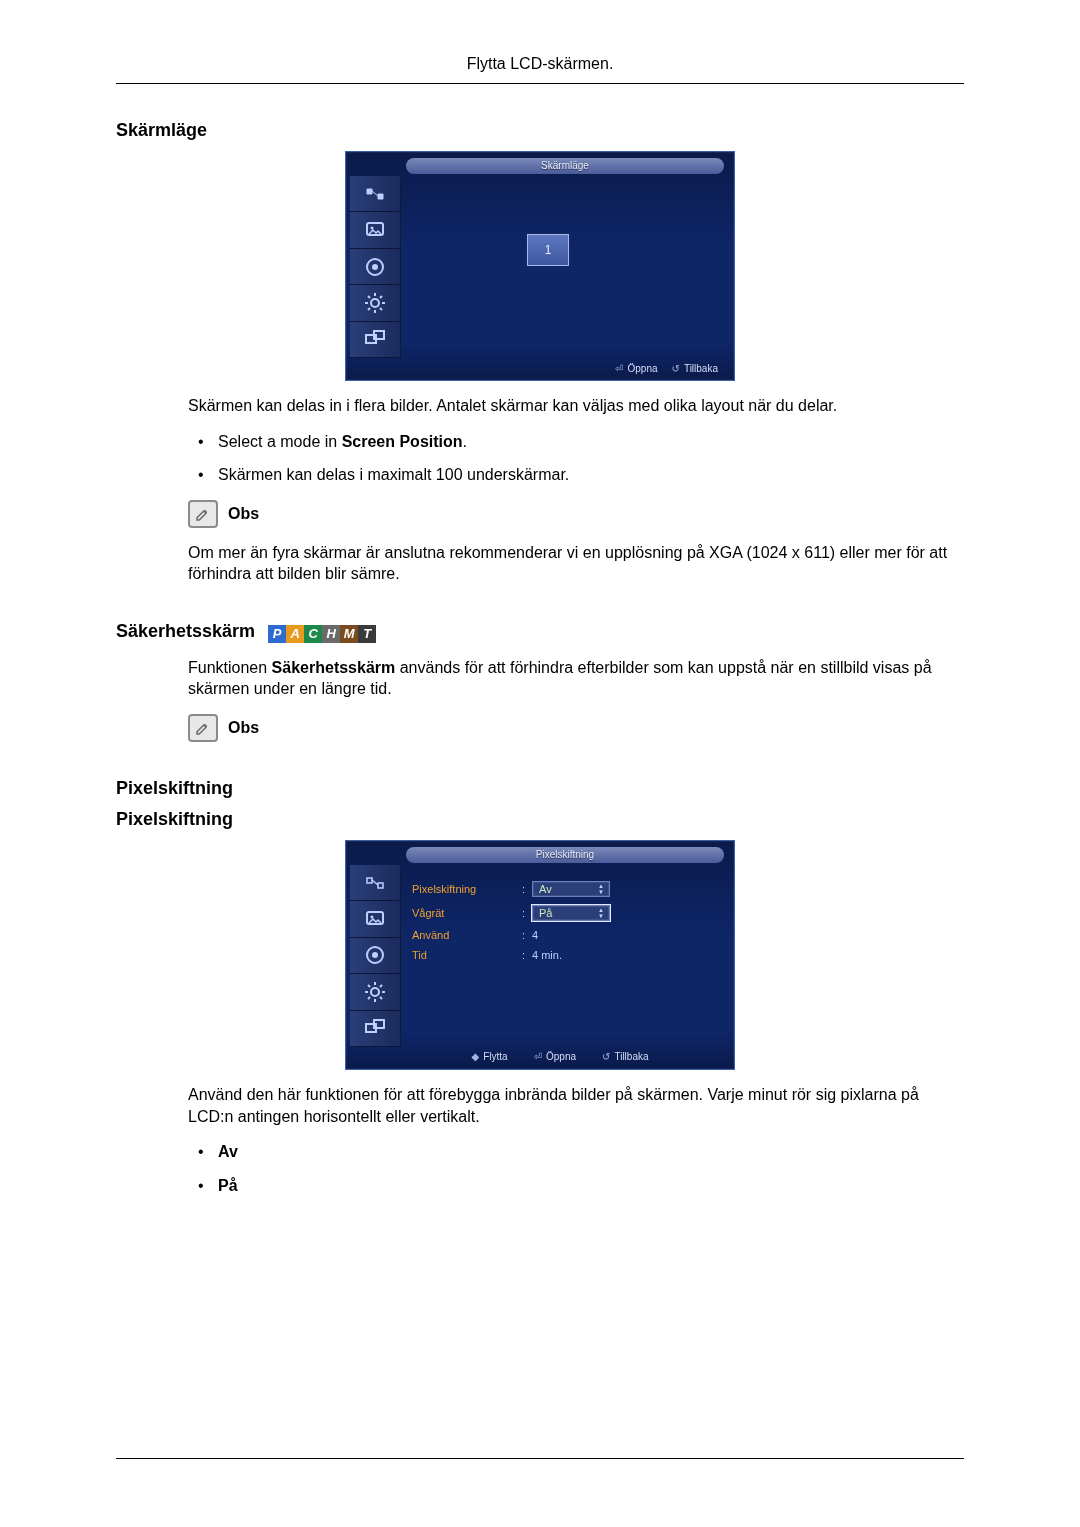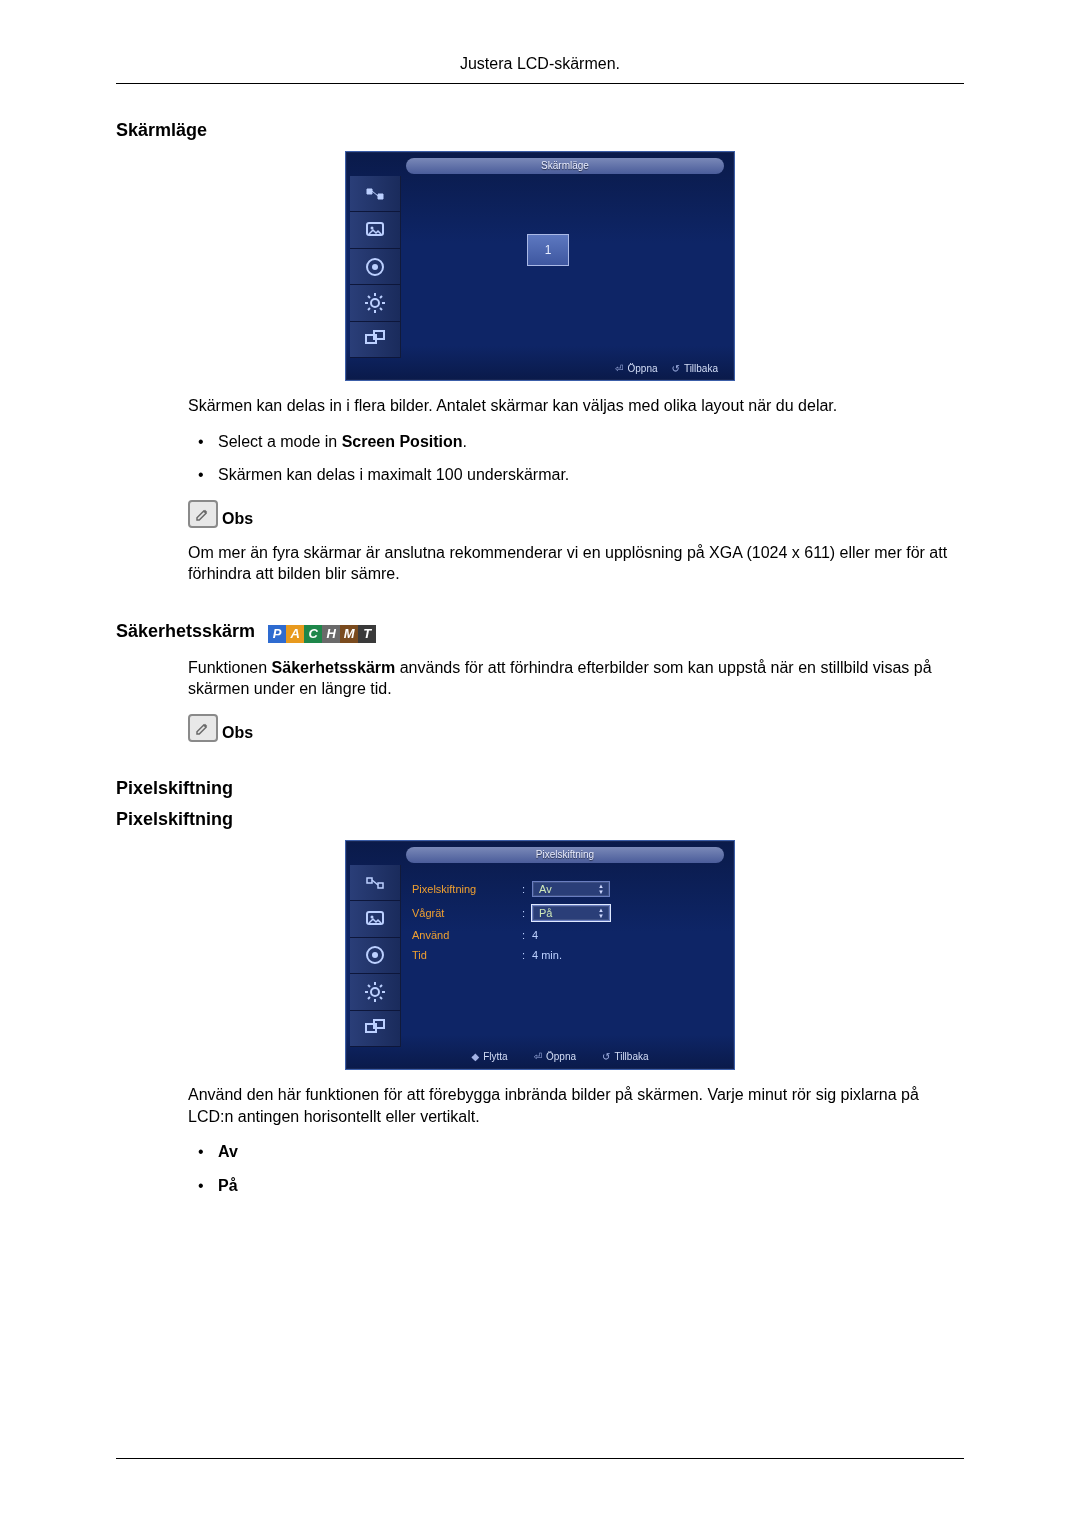--- a/index.html
+++ b/index.html
@@ -82,22 +82,22 @@
   ul.bullets li::before {
     content: "•";
     position: absolute;
     left: 10px;
     top: 0;
   }
   .bold { font-weight: bold; }
 
   .note-line {
     display: flex;
-    align-items: flex-end;
-    gap: 4px;
+    align-items: center;
+    gap: 10px;
     margin: 6px 0 4px 0;
   }
   .note-icon {
     display: inline-flex;
     align-items: center;
     justify-content: center;
     width: 26px;
     height: 24px;
     border: 2px solid #8a8a8a;
     border-radius: 4px;
@@ -240,21 +240,21 @@
     line-height: 6px;
     color: #cfd9ff;
   }
   .osd2 .bottom-bar { justify-content: center; gap: 26px; }
 </style>
 </head>
 <body>
 
 <div class="page">
 
-  <div class="header-title">Justera LCD-skärmen.</div>
+  <div class="header-title">Flytta LCD-skärmen.</div>
   <hr class="header-rule">
 
   <h3 class="section-title">Skärmläge</h3>
 
   <div class="osd-wrap">
     <div class="osd osd1">
       <div class="top-tab">Skärmläge</div>
       <div class="sidebar">
         <div class="sb-item">
             <svg viewBox="0 0 24 24">

